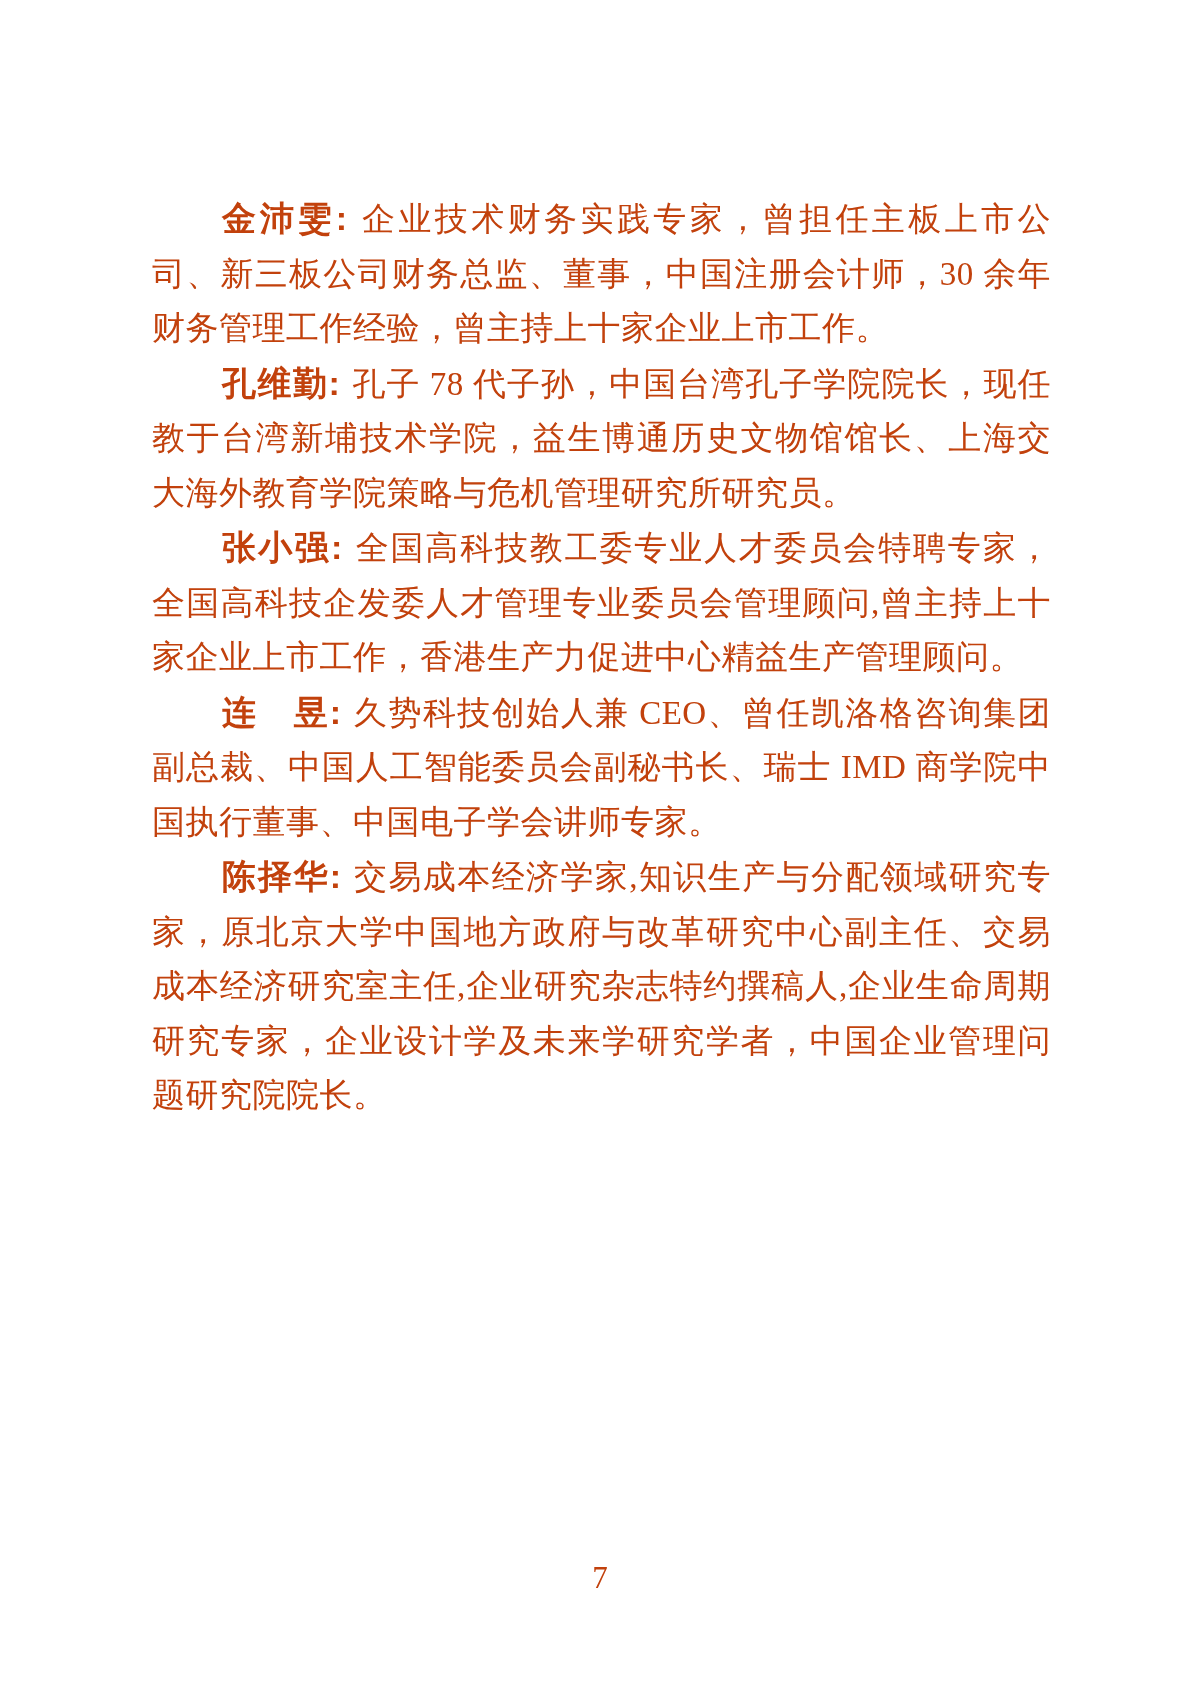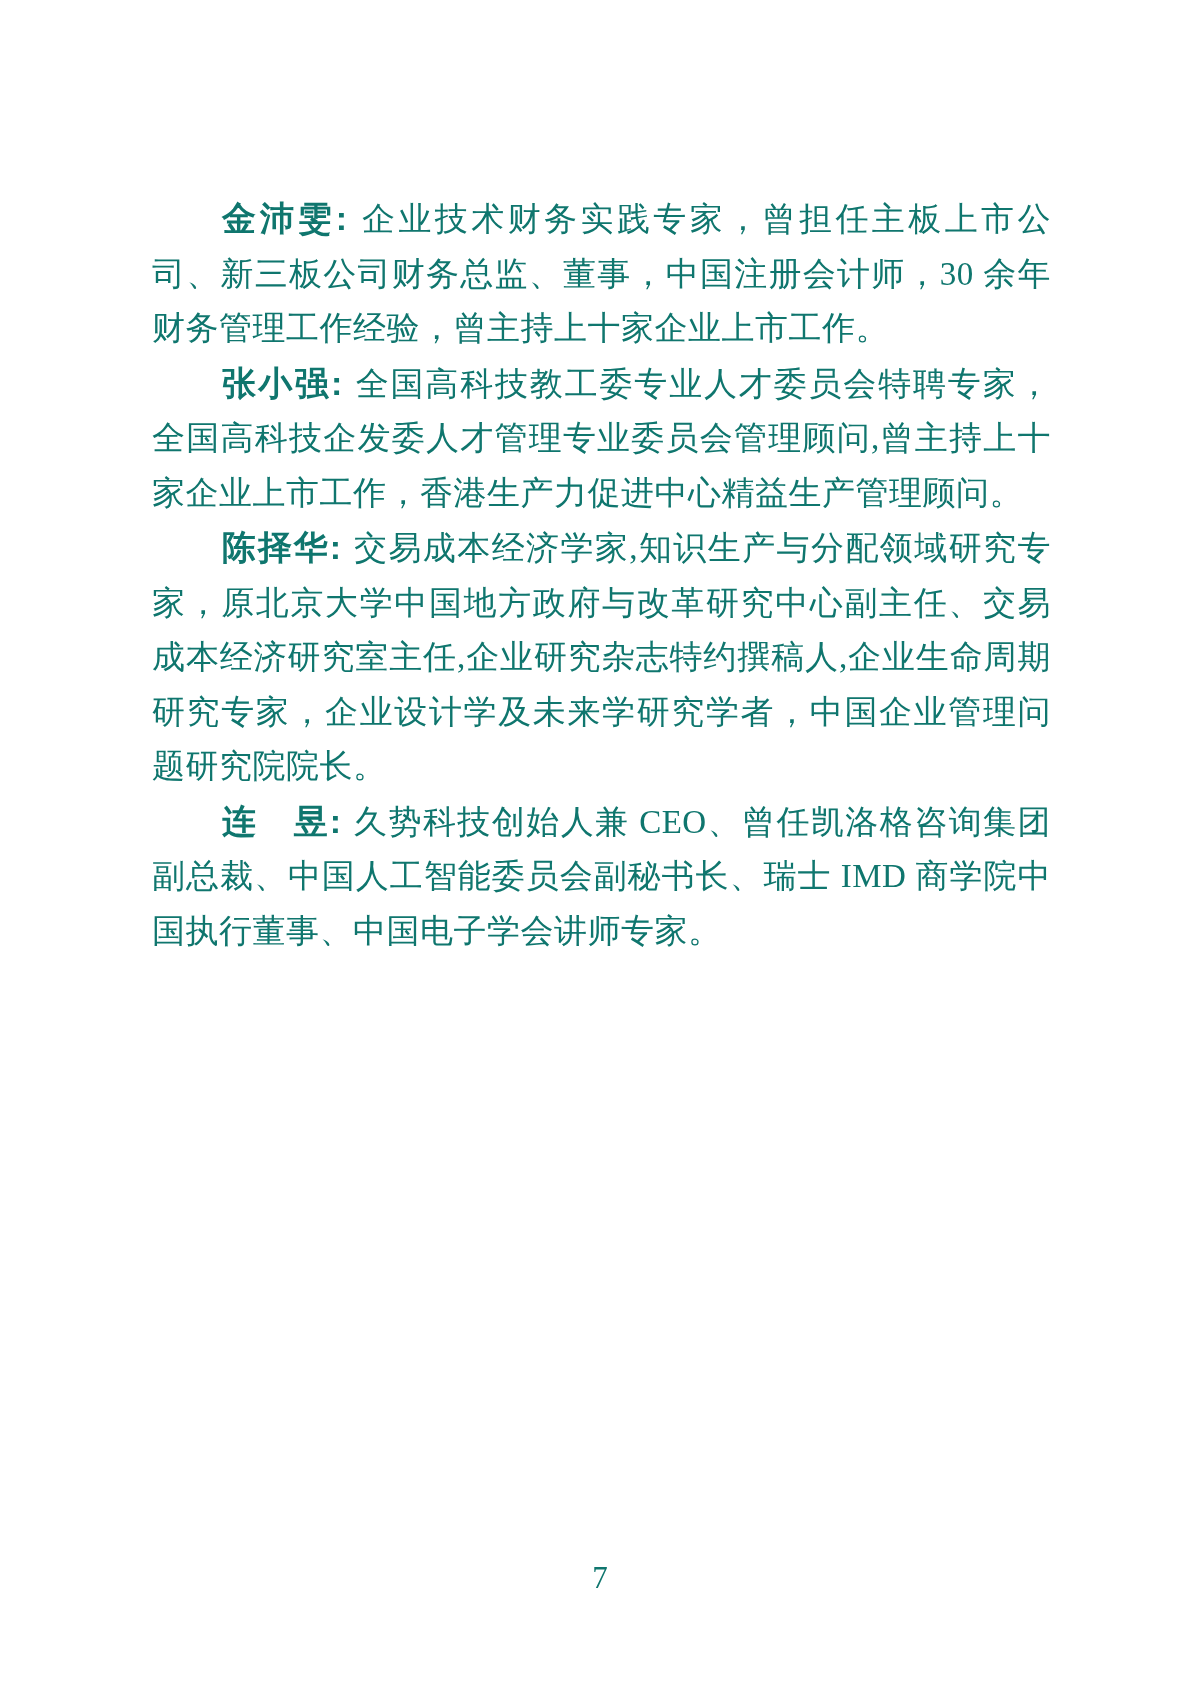--- a/index.html
+++ b/index.html
@@ -5,21 +5,21 @@
   html, body {
     margin: 0;
     padding: 0;
     background: #ffffff;
   }
   .page {
     position: relative;
     width: 1200px;
     height: 1697px;
     background: #ffffff;
-    color: #0f766e;
+    color: #c2410c;
     font-family: "Liberation Serif", "DejaVu Serif", serif;
     overflow: hidden;
   }
   .content {
     position: absolute;
     left: 152px;
     top: 191px;
     width: 899px;
     font-size: 33px;
     line-height: 54.5px;
@@ -53,26 +53,27 @@
 <body>
 
 <div class="page">
 
   <div class="content">
 
     <p class="bio"><span class="expert-name">金沛雯:</span><span>企业技术财务实践专家，曾担任主板上市公司、新三板公司财务总监、董事，中国注册会计师，30 余年财务管理工作经验，曾主持上十家企业上市工作。</span></p>
 
 
 
+    <p class="bio"><span class="expert-name">孔维勤:</span><span>孔子 78 代子孙，中国台湾孔子学院院长，现任教于台湾新埔技术学院，益生博通历史文物馆馆长、上海交大海外教育学院策略与危机管理研究所研究员。</span></p>
 
     <p class="bio"><span class="expert-name">张小强:</span><span>全国高科技教工委专业人才委员会特聘专家，全国高科技企发委人才管理专业委员会管理顾问,曾主持上十家企业上市工作，香港生产力促进中心精益生产管理顾问。</span></p>
 
+    <p class="bio"><span class="expert-name">连　昱:</span><span>久势科技创始人兼 CEO、曾任凯洛格咨询集团副总裁、中国人工智能委员会副秘书长、瑞士 IMD 商学院中国执行董事、中国电子学会讲师专家。</span></p>
+
     <p class="bio"><span class="expert-name">陈择华:</span><span>交易成本经济学家,知识生产与分配领域研究专家，原北京大学中国地方政府与改革研究中心副主任、交易成本经济研究室主任,企业研究杂志特约撰稿人,企业生命周期研究专家，企业设计学及未来学研究学者，中国企业管理问题研究院院长。</span></p>
-
-    <p class="bio"><span class="expert-name">连　昱:</span><span>久势科技创始人兼 CEO、曾任凯洛格咨询集团副总裁、中国人工智能委员会副秘书长、瑞士 IMD 商学院中国执行董事、中国电子学会讲师专家。</span></p>
 
   </div>
 
   <div class="footer">
     <span>7</span>
   </div>
 
 </div>
 
 </body></html>

